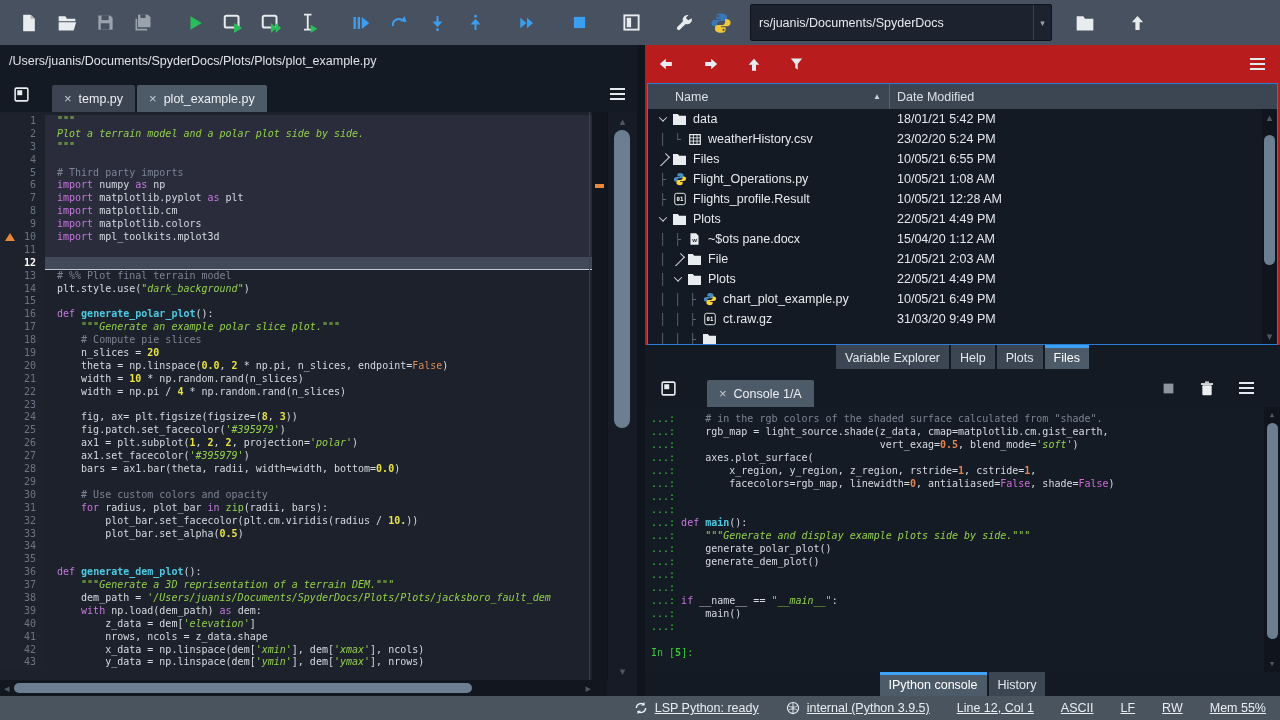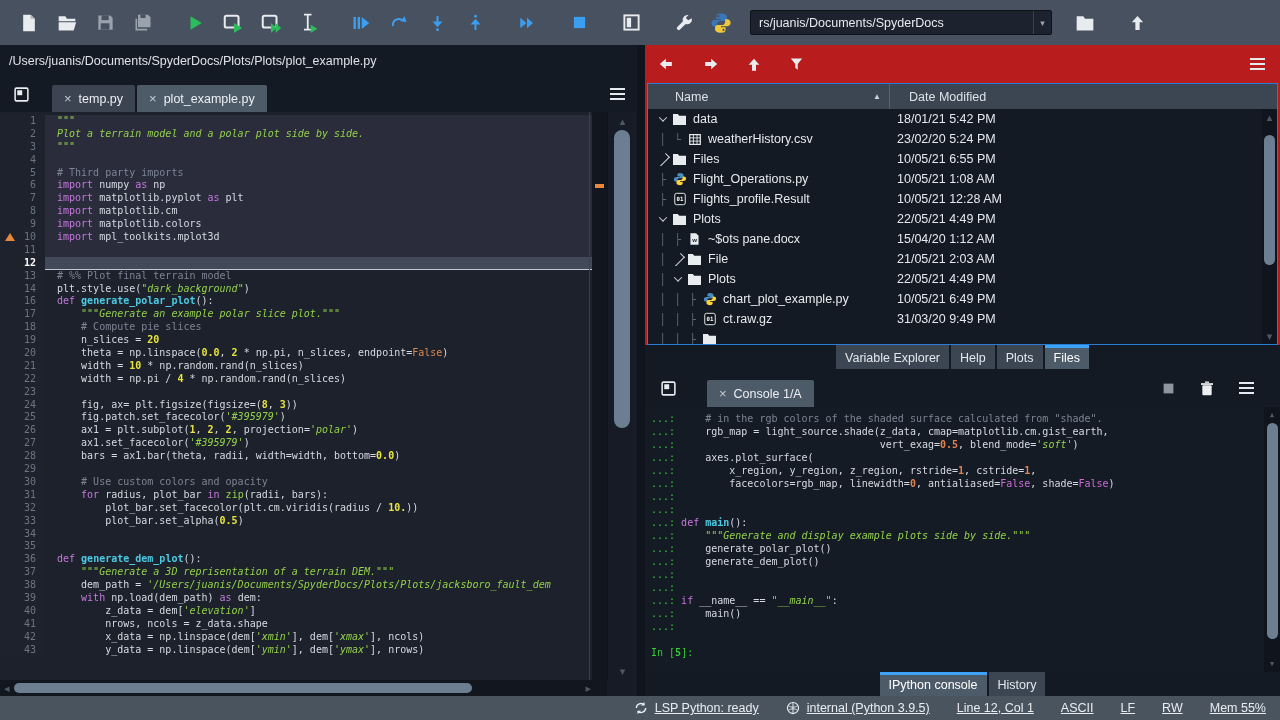--- a/index.html
+++ b/index.html
@@ -6,21 +6,21 @@
   html,body{background:#10151d;}
   .app{width:1280px;height:720px;display:flex;flex-direction:column;
        font-family:"Liberation Sans",sans-serif;color:#e6eaee;overflow:hidden;
        background:#10151d;position:relative;}
 
   
   .toolbar{height:45px;background:#47515f;display:flex;align-items:center;padding:0 10px;flex:none;}
   .tbtn{width:38px;height:36px;display:flex;align-items:center;justify-content:center;flex:none;}
   .tbtn svg{display:block;}
   .tsep{width:14px;flex:none;}
-  .workdir{height:25px;background:#1c222e;border:1px solid #0e1319;display:flex;align-items:center;
+  .workdir{height:37px;background:#1c222e;border:1px solid #0e1319;display:flex;align-items:center;
            width:302px;margin-left:10px;flex:none;border-radius:2px;}
   .workdir .wd-text{flex:1;padding:0 8px;font-size:12.5px;color:#e6eaee;white-space:nowrap;overflow:hidden;}
   .workdir .wd-caret{width:18px;height:100%;border-left:1px solid #39414d;display:flex;align-items:center;
            justify-content:center;color:#9aa2ac;font-size:9px;}
 
   
   .main{flex:1;display:flex;min-height:0;}
   .left{width:637px;flex:none;display:flex;flex-direction:column;min-height:0;}
   .split-gap{width:8px;flex:none;background:#10151d;}
   .right{flex:1;display:flex;flex-direction:column;min-width:0;min-height:0;}
@@ -74,21 +74,21 @@
 
   
   .files-pane{height:324px;flex:none;display:flex;flex-direction:column;background:#b91c1c;}
   .files-toolbar{height:38px;flex:none;display:flex;align-items:center;padding:0 13px;gap:27px;}
   .ftb{display:flex;align-items:center;justify-content:center;}
   .files-toolbar .hamb{margin-right:2px;}
   .files-table{flex:1;margin:0 2px;border:1px solid #2a7cd4;display:flex;flex-direction:column;min-height:0;background:#141a24;}
   .fheader{height:25px;flex:none;background:#3c4652;display:flex;align-items:center;font-size:12.5px;color:#dce1e8;}
   .fh-name{width:242px;flex:none;padding-left:27px;display:flex;align-items:center;border-right:1px solid #59626e;height:100%;}
   .fh-sort{margin-left:auto;margin-right:8px;font-size:8px;color:#cfd5db;}
-  .fh-date{flex:1;padding-left:7px;margin-left:12px;}
+  .fh-date{flex:1;padding-left:7px;}
   .frows{flex:1;overflow:hidden;position:relative;font-size:12.5px;}
   .frow{height:20px;display:flex;align-items:center;}
   .fname{width:242px;flex:none;display:flex;align-items:center;padding-left:7px;overflow:hidden;white-space:nowrap;}
   .fdate{flex:1;padding-left:7px;white-space:nowrap;color:#e3e8ee;}
   .gcell{width:15px;flex:none;display:flex;align-items:center;justify-content:center;
          font-family:"DejaVu Sans Mono",monospace;font-size:11px;color:#5d6673;}
   .chev{display:inline-block;width:6px;height:6px;border-right:1.6px solid #cfd4da;border-bottom:1.6px solid #cfd4da;}
   .chev.down{transform:rotate(45deg) translate(-1px,-1px);}
   .chev.right{transform:rotate(-45deg) translate(-1px,1px);}
   .ficon{width:19px;flex:none;display:flex;align-items:center;justify-content:center;margin-right:4px;}
@@ -329,20 +329,24 @@
               <div class="gut cur">12</div>
               <div class="code cell curline"></div>
             </div>
             <div class="ed-row">
               <div class="gut">13</div>
               <div class="code"><span class="t-c"># %% Plot final terrain model</span></div>
             </div>
             <div class="ed-row">
               <div class="gut">14</div>
               <div class="code"><span class="t-p">plt.style.use(</span><span class="t-s">"dark_background"</span><span class="t-p">)</span></div>
+            </div>
+            <div class="ed-row">
+              <div class="gut">15</div>
+              <div class="code"></div>
             </div>
             <div class="ed-row">
               <div class="gut">16</div>
               <div class="code"><span class="t-k">def</span><span class="t-p"> </span><span class="t-f">generate_polar_plot</span><span class="t-p">():</span></div>
             </div>
             <div class="ed-row">
               <div class="gut">17</div>
               <div class="code"><span class="t-s">    """Generate an example polar slice plot."""</span></div>
             </div>
             <div class="ed-row">

